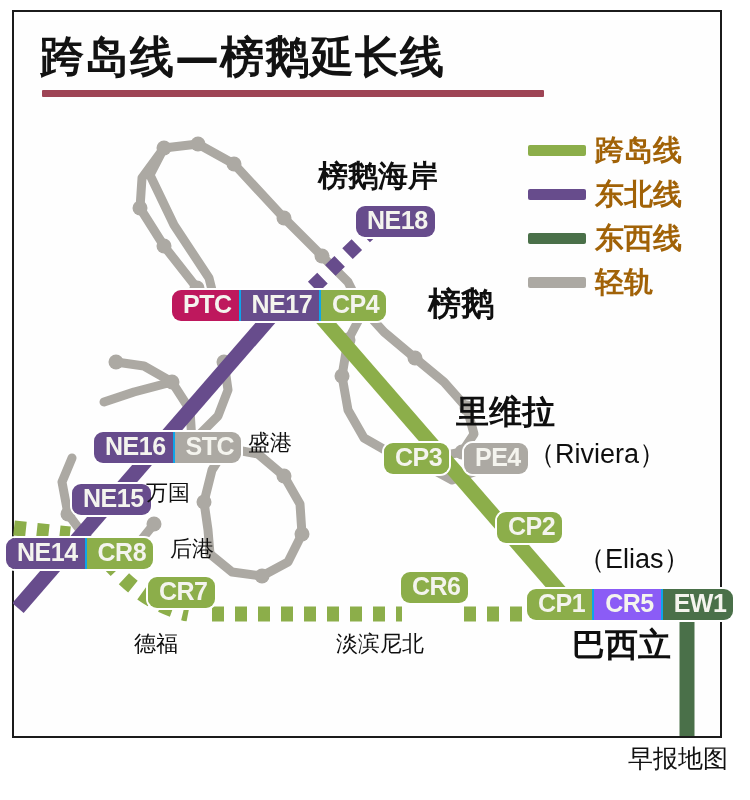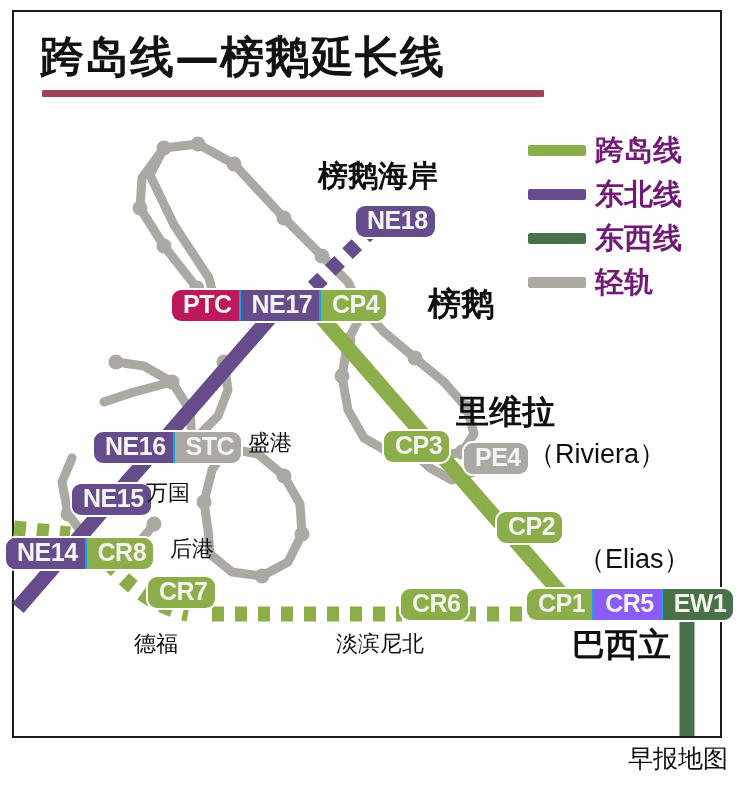--- a/index.html
+++ b/index.html
@@ -35,21 +35,21 @@
 
   
   .legend{position:absolute;left:528px;top:128px;width:200px;}
   .legend-row{
     display:flex;align-items:center;height:44px;
   }
   .legend-swatch{
     width:58px;height:11px;border-radius:2px;flex:0 0 auto;margin-right:9px;
   }
   .legend-label{
-    font-size:29px;font-weight:bold;color:#701a75;white-space:nowrap;
+    font-size:29px;font-weight:bold;color:#a16207;white-space:nowrap;
     font-family:"DejaVu Sans","Liberation Sans",sans-serif;line-height:1;
   }
 
   
   #map{position:absolute;left:12px;top:10px;}
 
   
   .chip-group{
     position:absolute;display:flex;align-items:stretch;
     border-radius:9px;overflow:hidden;
@@ -227,37 +227,37 @@
 
   <div class="chip-group" style="left:72px;top:484px;">
     <span class="chip" style="background:#674C8C">NE15</span>
   </div>
 
   <div class="chip-group" style="left:6px;top:538px;">
     <span class="chip" style="background:#674C8C">NE14</span>
     <span class="chip sep" style="background:#8CAE4A">CR8</span>
   </div>
 
-  <div class="chip-group" style="left:384px;top:431px;">
+  <div class="chip-group" style="left:384px;top:443px;">
     <span class="chip" style="background:#8CAE4A">CP3</span>
   </div>
 
   <div class="chip-group" style="left:464px;top:443px;">
     <span class="chip" style="background:#ACA9A3">PE4</span>
   </div>
 
   <div class="chip-group" style="left:497px;top:512px;">
     <span class="chip" style="background:#8CAE4A">CP2</span>
   </div>
 
   <div class="chip-group" style="left:148px;top:577px;">
     <span class="chip" style="background:#8CAE4A">CR7</span>
   </div>
 
-  <div class="chip-group" style="left:401px;top:589px;">
+  <div class="chip-group" style="left:401px;top:572px;">
     <span class="chip" style="background:#8CAE4A">CR6</span>
   </div>
 
   <div class="chip-group" style="left:527px;top:589px;">
     <span class="chip" style="background:#8CAE4A">CP1</span>
     <span class="chip sep" style="background:#8b5cf6">CR5</span>
     <span class="chip sep" style="background:#4A7049">EW1</span>
   </div>
 
   <div class="sname mid" style="left:318px;top:160px;">榜鹅海岸</div>

